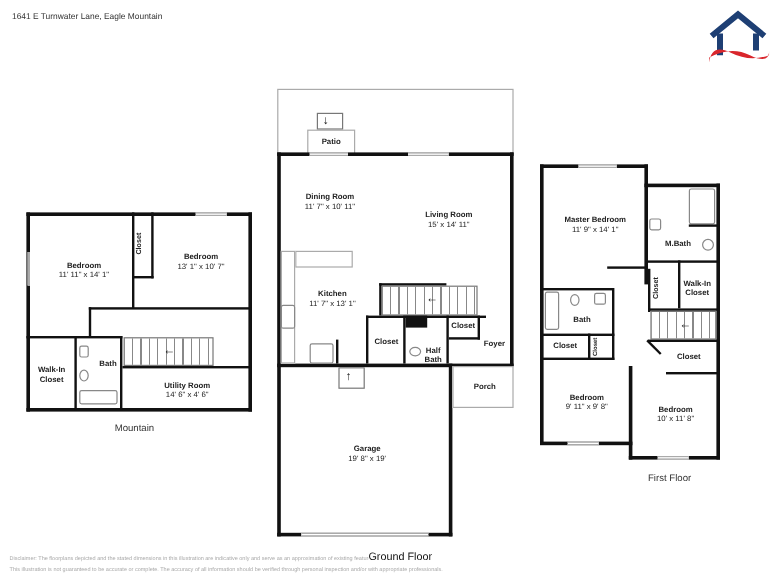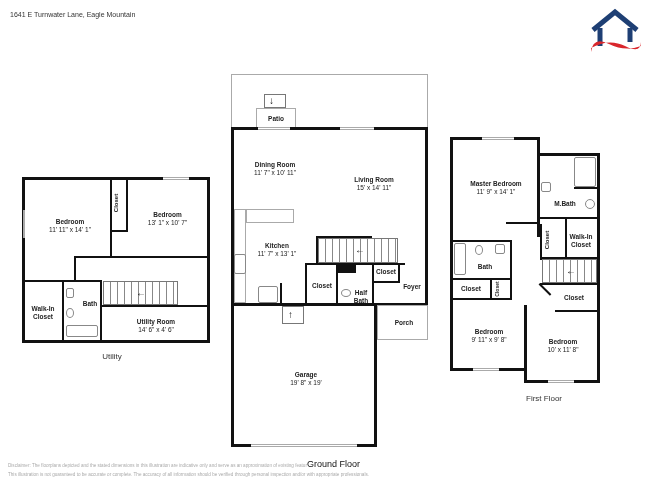--- a/index.html
+++ b/index.html
@@ -74,21 +74,21 @@
   <div class="lbl" style="left:24px;top:305px;width:38px;">
     <b>Walk-In Closet</b>
   </div>
   <div class="lbl" style="left:78px;top:300px;width:24px;">
     <b>Bath</b>
   </div>
   <div class="lbl" style="left:104px;top:318px;width:104px;">
     <b>Utility Room</b>
     <span>14' 6" x 4' 6"</span>
   </div>
-  <div class="floor-title" style="left:72px;top:352px;width:80px;">Utility</div>
+  <div class="floor-title" style="left:72px;top:352px;width:80px;">Mountain</div>
 </div>
 
 <div>
   <div class="thin" style="left:231px;top:74px;width:197px;height:55px;"></div>
   <div class="thin" style="left:256px;top:108px;width:40px;height:21px;"></div>
   <div class="stairs" style="left:264px;top:94px;width:22px;height:14px;background:#fff;"></div>
   <div class="arrow" style="left:269px;top:96px;">↓</div>
 
   <div class="wall" style="left:231px;top:127px;width:197px;height:3px;"></div>
   <div class="wall" style="left:231px;top:127px;width:3px;height:320px;"></div>
@@ -215,20 +215,20 @@
     <b>Closet</b>
   </div>
   <div class="lbl" style="left:455px;top:328px;width:68px;">
     <b>Bedroom</b>
     <span>9' 11" x 9' 8"</span>
   </div>
   <div class="lbl" style="left:530px;top:338px;width:66px;">
     <b>Bedroom</b>
     <span>10' x 11' 8"</span>
   </div>
-  <div class="floor-title" style="left:504px;top:394px;width:80px;">First Floor</div>
+  <div class="floor-title" style="left:518px;top:394px;width:80px;">First Floor</div>
 </div>
 
 <div class="abs disclaimer">
   <div>Disclaimer: The floorplans depicted and the stated dimensions in this illustration are indicative only and serve as an approximation of existing features.</div>
   <div>This illustration is not guaranteed to be accurate or complete. The accuracy of all information should be verified through personal inspection and/or with appropriate professionals.</div>
 </div>
 <div class="abs ground-title">Ground Floor</div>
 
 </body></html>

